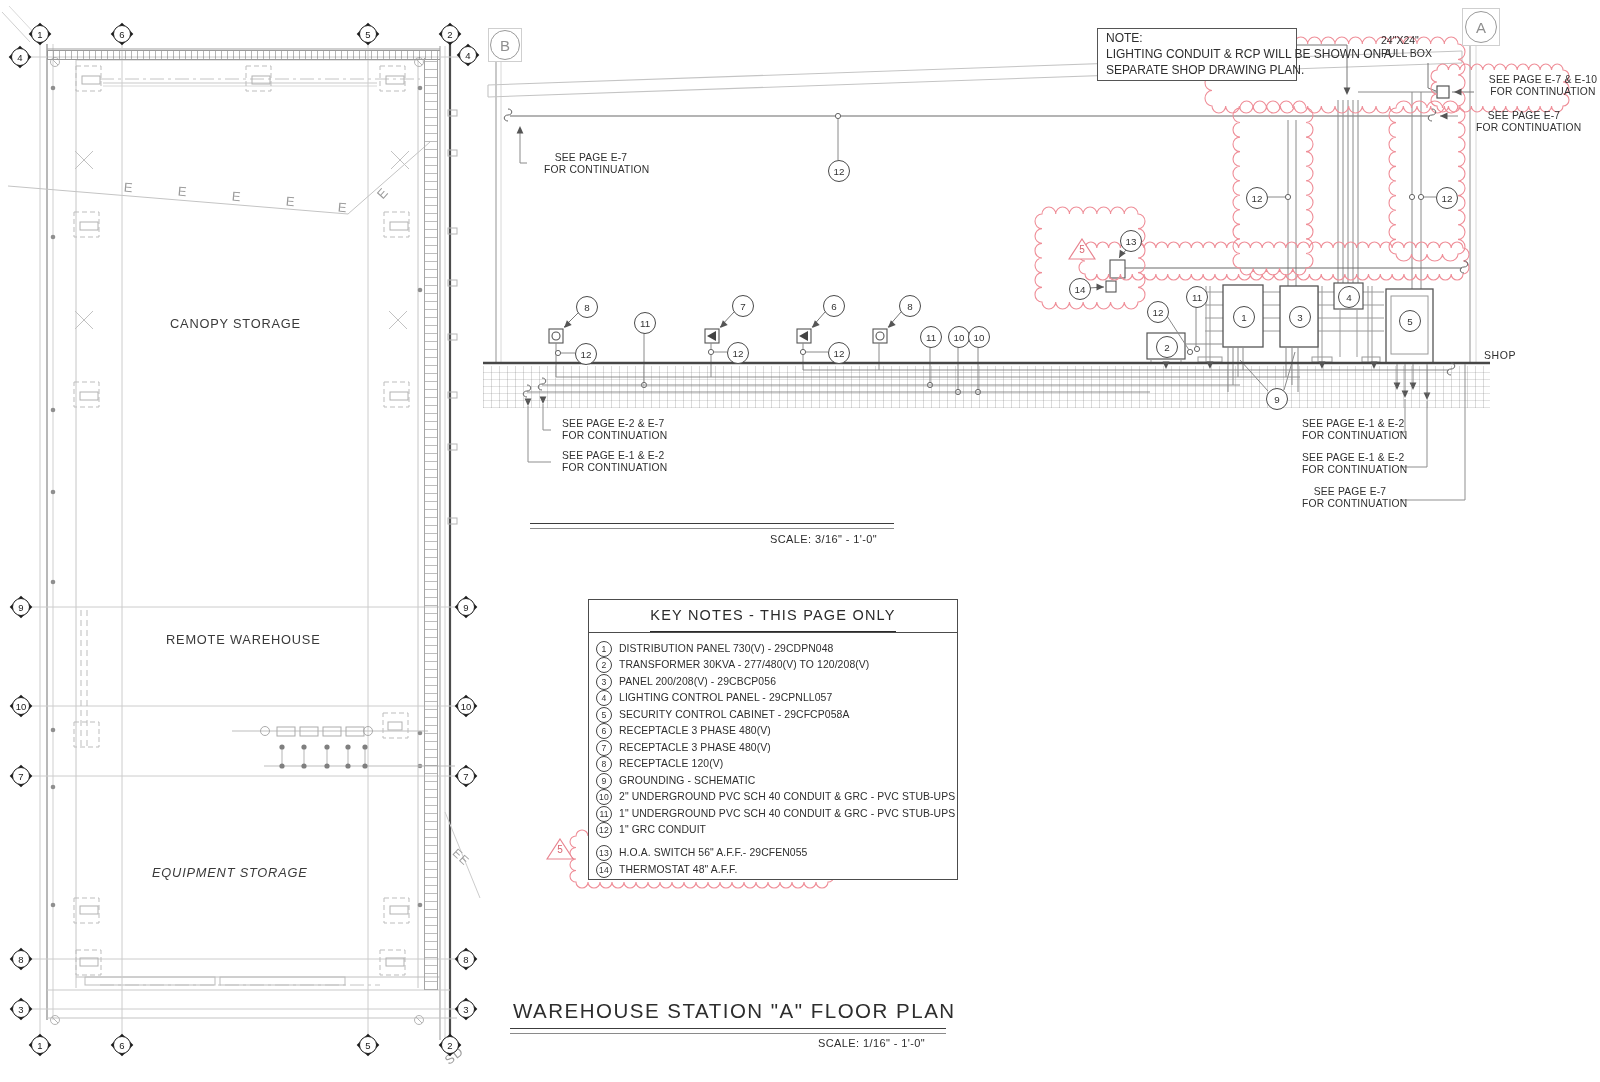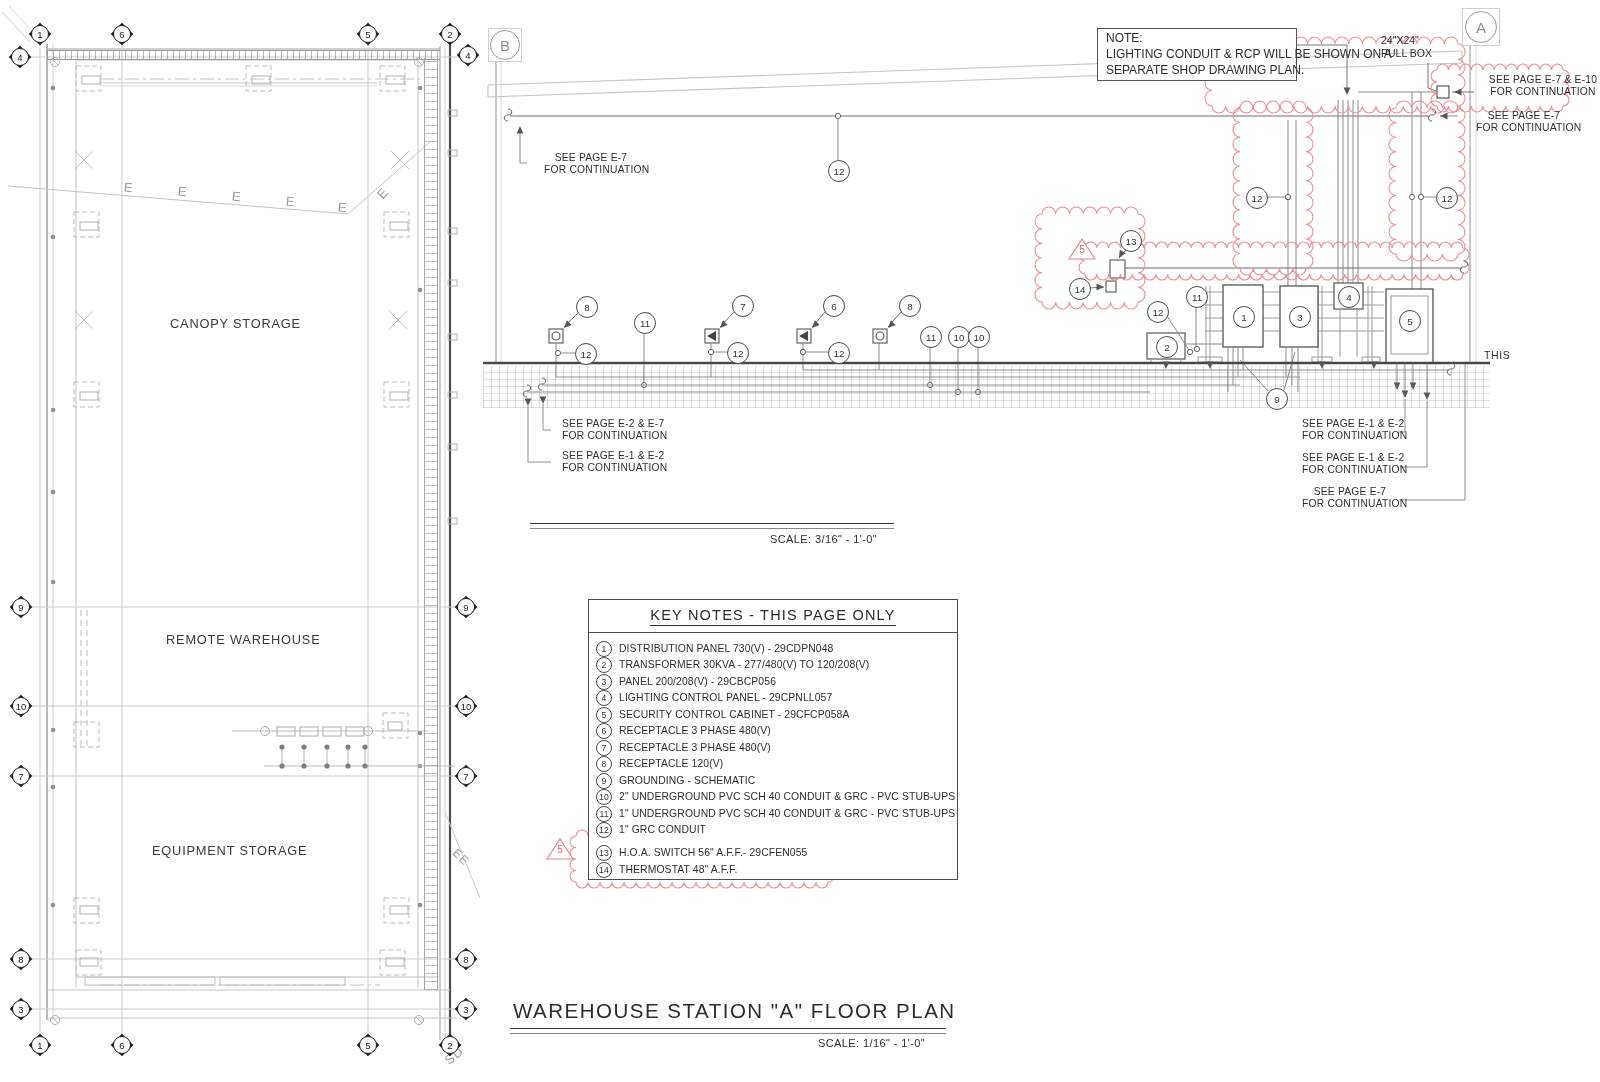--- a/index.html
+++ b/index.html
@@ -27,21 +27,21 @@
   .note-box{position:absolute;border:1px solid #555;background:#fff;font-size:12px;
             line-height:1.32;padding:2px 8px;color:#2e2e2e;white-space:nowrap;}
   .pbx{position:absolute;font-size:10.5px;line-height:1.25;color:#2e2e2e;white-space:nowrap;}
   .ref-circle{position:absolute;border-radius:50%;border:1.1px solid #9a9a9a;background:#fff;
               display:flex;align-items:center;justify-content:center;color:#8f8f8f;}
   .ref-square{position:absolute;border:1px solid #cfcfcf;background:#fff;}
   .grade-lbl{position:absolute;font-size:10.5px;letter-spacing:.6px;color:#2e2e2e;}
   
   .kn-box{position:absolute;border:1.2px solid #4c4c4c;background:#fff;}
   .kn-title{position:absolute;width:100%;text-align:center;font-size:14.5px;letter-spacing:1.2px;color:#2b2b2b;}
-  .kn-title span{border-bottom:1.3px solid #2b2b2b;padding-bottom:2px;}
+  .kn-title span{border-bottom:1.3px solid #2b2b2b;padding-bottom:8px;}
   .kn-div{position:absolute;left:0;right:0;border-top:1px solid #4c4c4c;}
   .kn-row{position:absolute;height:15px;display:flex;align-items:center;gap:7px;
           font-size:10.4px;color:#2e2e2e;white-space:nowrap;letter-spacing:.1px;}
   .kn-row .kc{flex:0 0 auto;width:14px;height:14px;border-radius:50%;border:1px solid #444;
           display:flex;align-items:center;justify-content:center;font-size:8.6px;color:#333;background:#fff;}
   
   .hatch-sub{position:absolute;background:
       repeating-linear-gradient(90deg, rgba(125,125,125,.28) 0 1px, transparent 1px 8px),
       repeating-linear-gradient(0deg, rgba(125,125,125,.22) 0 1px, transparent 1px 7px);}
   .hatch-top{position:absolute;border-top:1px solid #9a9a9a;border-bottom:1px solid #9a9a9a;background:
@@ -469,21 +469,21 @@
   </div>
   <div class="cont" style="left:1286px;top:452px;width:112px;">
     <div>SEE PAGE E-1 &amp; E-2</div>
     <div>FOR CONTINUATION</div>
   </div>
   <div class="cont" style="left:1286px;top:486px;width:112px;">
     <div>SEE PAGE E-7</div>
     <div>FOR CONTINUATION</div>
   </div>
 
-  <div class="grade-lbl" style="left:1484px;top:349px;">THIS</div>
+  <div class="grade-lbl" style="left:1484px;top:349px;">SHOP</div>
 
   <div class="tag" style="left:828px;top:160px;">12</div>
   <div class="tag" style="left:1246px;top:187px;">12</div>
   <div class="tag" style="left:1436px;top:187px;">12</div>
   <div class="tag" style="left:1120px;top:230px;">13</div>
   <div class="tag" style="left:1069px;top:278px;">14</div>
   <div class="tag" style="left:1147px;top:301px;">12</div>
   <div class="tag" style="left:1186px;top:286px;">11</div>
   <div class="tag" style="left:1233px;top:306px;">1</div>
   <div class="tag" style="left:1289px;top:306px;">3</div>
@@ -582,21 +582,21 @@
     <span class="kc">13</span>
       <span>H.O.A. SWITCH 56" A.F.F.- 29CFEN055</span>
     </div>
   <div class="kn-row" style="left:596px;top:862px;">
     <span class="kc">14</span>
       <span>THERMOSTAT 48" A.F.F.</span>
     </div>
 
   <div class="room" style="left:170px;top:316px;">CANOPY STORAGE</div>
   <div class="room" style="left:166px;top:632px;">REMOTE WAREHOUSE</div>
-  <div class="room" style="left:152px;top:843px;">EQUIPMENT STORAGE</div>
+  <div class="room" style="left:152px;top:865px;font-style:italic;">EQUIPMENT STORAGE</div>
 
   <span class="e-label" style="left:124px;top:180px;transform:rotate(5deg);">E</span>
   <span class="e-label" style="left:178px;top:184px;transform:rotate(5deg);">E</span>
   <span class="e-label" style="left:232px;top:189px;transform:rotate(5deg);">E</span>
   <span class="e-label" style="left:286px;top:194px;transform:rotate(5deg);">E</span>
   <span class="e-label" style="left:338px;top:200px;transform:rotate(5deg);">E</span>
   <span class="e-label" style="left:378px;top:186px;transform:rotate(-48deg);">E</span>
   <span class="diag-label" style="left:452px;top:850px;transform:rotate(43deg);">EE</span>
   <span class="diag-label" style="left:444px;top:1048px;transform:rotate(-38deg);font-size:13px;">SD</span>
 

